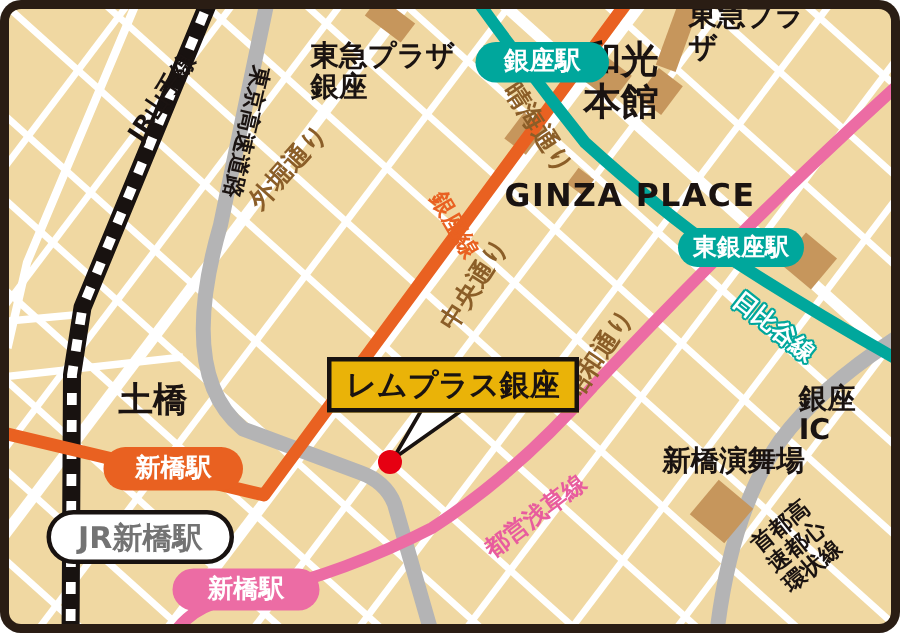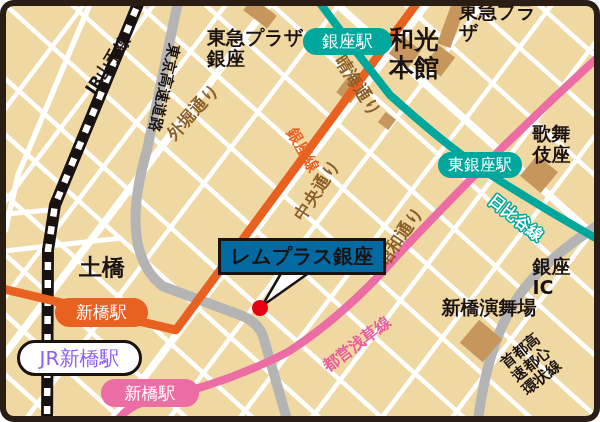--- a/index.html
+++ b/index.html
@@ -21,27 +21,27 @@
   .l-ginza-place{left:414px;top:125px;font-size:21px;letter-spacing:1px;transform:translate(-50%,-50%);}
   .l-kabukiza{left:547px;top:138px;font-size:19px;transform:translate(-50%,-50%);}
   .l-hibiya{left:510px;top:212px;font-size:16px;color:#fff;transform:translate(-50%,-50%) rotate(38deg);
     text-shadow:-1.5px 0 #00A79C,1.5px 0 #00A79C,0 -1.5px #00A79C,0 1.5px #00A79C,-1px -1px #00A79C,1px -1px #00A79C,-1px 1px #00A79C,1px 1px #00A79C;}
   .l-showa{left:394px;top:231px;font-size:17px;transform:translate(-50%,-50%) rotate(-56deg);}
   .l-ginza-ic{left:547px;top:271px;font-size:19px;transform:translate(-50%,-50%);}
   .l-enbujo{left:483px;top:302px;font-size:19px;transform:translate(-50%,-50%);}
   .l-shuto{left:530px;top:354px;font-size:15px;transform:translate(-50%,-50%) rotate(-39deg);}
   .l-asakusa{left:351px;top:338px;font-size:16px;color:#E85C9E;transform:translate(-50%,-50%) rotate(-37deg);}
   .l-dobashi{left:96px;top:262px;font-size:23px;transform:translate(-50%,-50%);text-align:right;}
-  .pill{position:absolute;border-radius:20px;color:#fff;font-weight:normal;font-size:17px;display:flex;align-items:center;justify-content:center;line-height:1;}
+  .pill{position:absolute;border-radius:20px;color:#fff;font-weight:bold;font-size:17px;display:flex;align-items:center;justify-content:center;line-height:1;margin-left:14px;}
   .p-ginza{left:297px;top:22px;width:89px;height:27px;background:#00A79C;}
   .p-higashi{left:432px;top:146px;width:84px;height:26px;background:#00A79C;font-size:16px;}
   .p-shimbashi-o{left:49px;top:292px;width:93px;height:29px;background:#E96121;}
-  .p-jr-shimbashi{left:11px;top:334px;width:119px;height:30px;background:#fff;border:3px solid #181210;color:#8b5cf6;font-size:20px;border-radius:18px;}
+  .p-jr-shimbashi{left:11px;top:334px;width:119px;height:30px;background:#fff;border:3px solid #181210;color:#737373;font-size:20px;border-radius:18px;}
   .p-shimbashi-p{left:95px;top:373px;width:98px;height:28px;background:#EC6CA4;}
-  .callout{position:absolute;left:212px;top:232px;width:162px;height:31px;background:#0369a1;border:3px solid #181210;display:flex;align-items:center;justify-content:center;font-weight:bold;font-size:20px;color:#1A1311;}
+  .callout{position:absolute;left:212px;top:232px;width:162px;height:31px;background:#eab308;border:3px solid #181210;display:flex;align-items:center;justify-content:center;font-weight:bold;font-size:20px;color:#1A1311;}
 </style>
 </head>
 <body>
 
 <div class="frame">
   <div class="map">
 
     <svg width="588" height="410" viewBox="6 6 588 410">
 
       <g stroke="#FFFFFF" stroke-width="4.5" fill="none">
@@ -117,21 +117,21 @@
     <div class="lbl l-hibiya">日比谷線</div>
     <div class="lbl l-showa brown">昭和通り</div>
     <div class="lbl l-asakusa">都営浅草線</div>
     <div class="lbl l-shuto">首都高速都心環状線</div>
 
     <div class="lbl l-tokyu-plaza">東急プラザ
 銀座</div>
     <div class="lbl l-wako">和光
 本館</div>
     <div class="lbl l-matsuya">東急プラザ</div>
-    <div class="lbl l-kabukiza">歌舞伎座</div>
+    <div class="lbl l-ginza-place">GINZA PLACE</div>
     <div class="lbl l-ginza-ic">銀座IC</div>
     <div class="lbl l-enbujo">新橋演舞場</div>
     <div class="lbl l-dobashi">土橋</div>
 
     <div class="pill p-ginza">銀座駅</div>
     <div class="pill p-higashi">東銀座駅</div>
     <div class="pill p-shimbashi-o">新橋駅</div>
     <div class="pill p-jr-shimbashi">JR新橋駅</div>
     <div class="pill p-shimbashi-p">新橋駅</div>
 

